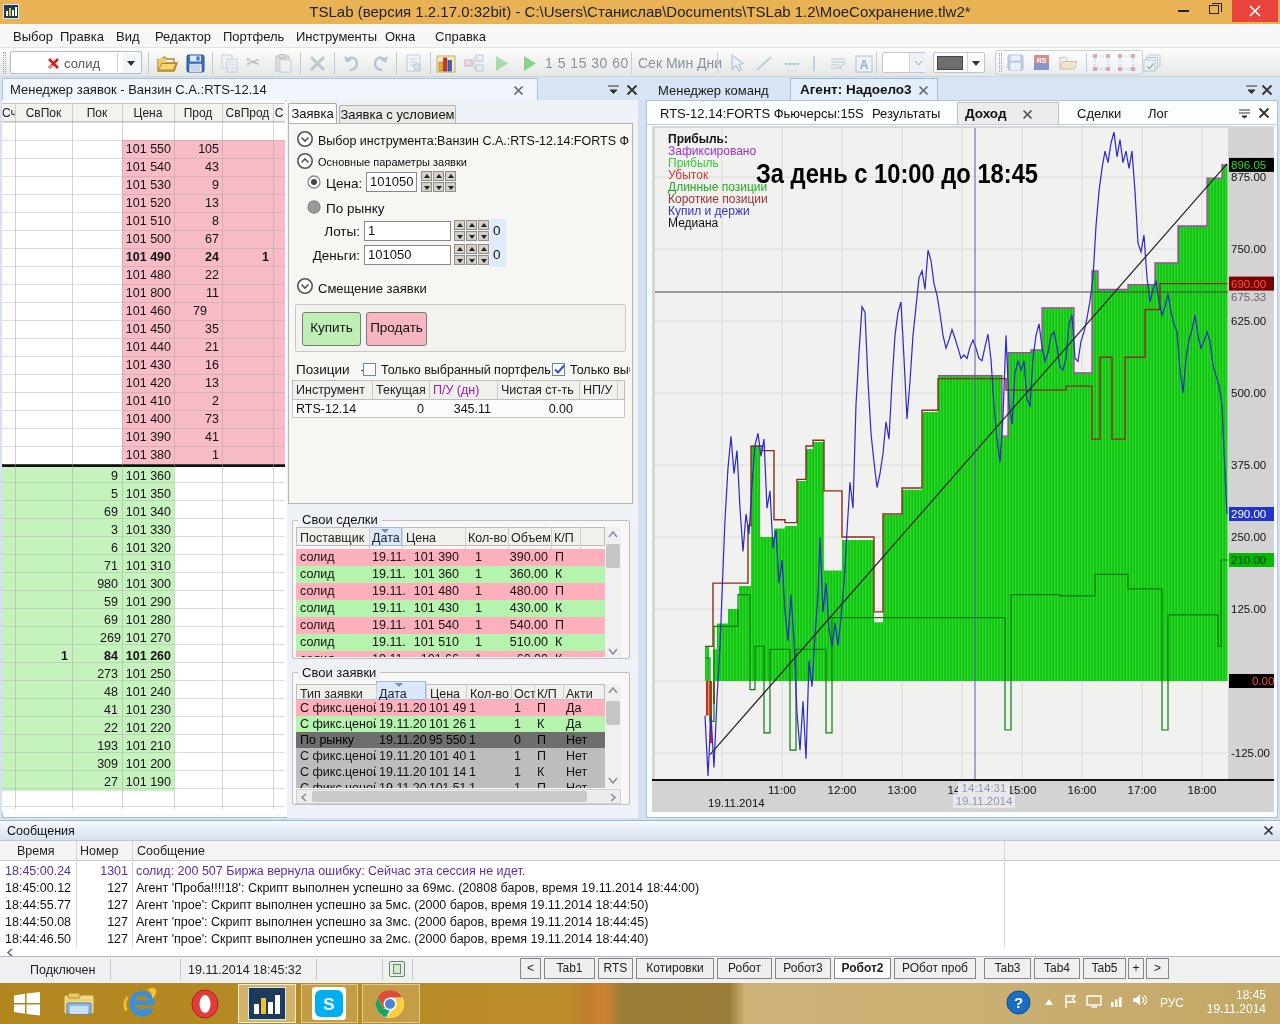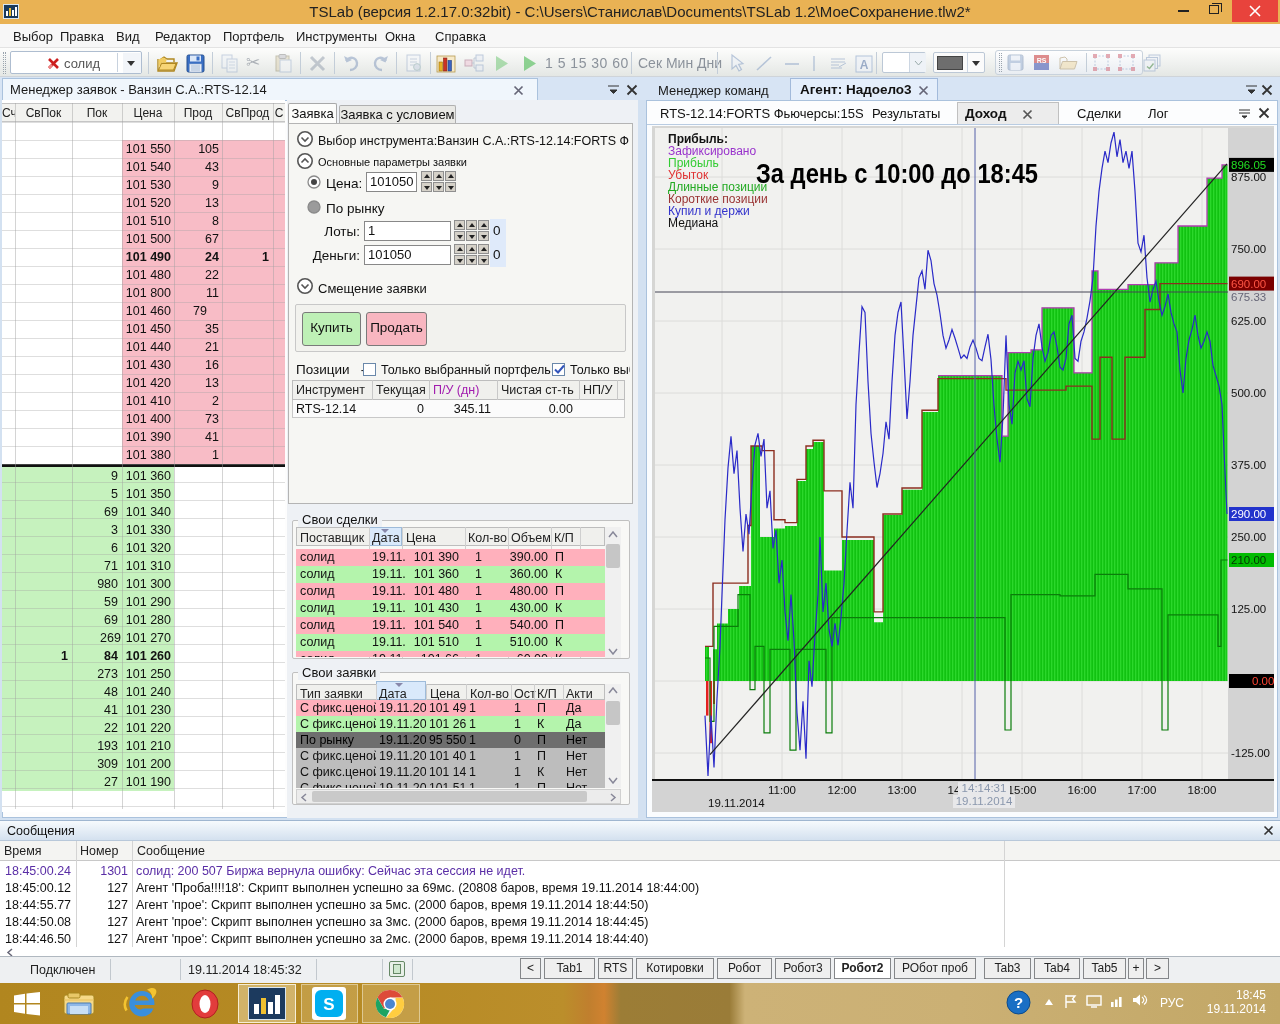--- a/index.html
+++ b/index.html
@@ -789,21 +789,21 @@
     <text x="16" y="101" font-size="12" font-weight="normal" fill="#111">Медиана</text>
     <text x="104" y="57" font-size="27" font-weight="bold" fill="#000" textLength="282" lengthAdjust="spacingAndGlyphs">За день с 10:00 до 18:45</text>
   </svg>
 <div class="ab" style="left:0;top:820px;width:1280px;height:136px;background:#fff;border-top:1px solid #9fb6d0;"></div>
 <div class="ab" style="left:0;top:821px;width:1280px;height:20px;background:linear-gradient(#f6fafd,#d4e1ef);border-bottom:1px solid #b8c8da;"></div>
 <div class="ab" style="left:7px;top:824px;font-size:12.5px;color:#111;">Сообщения</div>
 <svg class="ab" style="left:1263px;top:825px;" width="11" height="11">
     <path d="M1.5 1.5 L9.5 9.5 M9.5 1.5 L1.5 9.5" stroke="#333" stroke-width="1.6"></path>
   </svg>
 <div class="ab" style="left:0;top:841px;width:1280px;height:20px;background:#f4f4f2;border-bottom:1px solid #c8c8c8;"></div>
-<div class="ab" style="left:4px;top:844px;font-size:12.5px;color:#222;">Время</div>
+<div class="ab" style="left:17px;top:844px;font-size:12.5px;color:#222;">Время</div>
 <div class="ab" style="left:80px;top:844px;font-size:12.5px;color:#222;">Номер</div>
 <div class="ab" style="left:137px;top:844px;font-size:12.5px;color:#222;">Сообщение</div>
 <div class="ab" style="left:76px;top:841px;width:1px;height:106px;background:#d4d4d4;"></div>
 <div class="ab" style="left:132px;top:841px;width:1px;height:106px;background:#d4d4d4;"></div>
 <div class="ab" style="left:1004px;top:841px;width:1px;height:106px;background:#d4d4d4;"></div>
 <div class="ab" style="left:5px;top:864px;font-size:12.5px;color:#5a2ea6;">18:45:00.24</div>
 <div class="ab" style="left:80px;top:864px;width:48px;text-align:right;font-size:12.5px;color:#5a2ea6;">1301</div>
 <div class="ab" style="left:136px;top:864px;font-size:12.5px;color:#5a2ea6;white-space:nowrap;">солид: 200 507 Биржа вернула ошибку: Сейчас эта сессия не идет.</div>
 <div class="ab" style="left:5px;top:881px;font-size:12.5px;color:#111;">18:45:00.12</div>
 <div class="ab" style="left:80px;top:881px;width:48px;text-align:right;font-size:12.5px;color:#111;">127</div>

